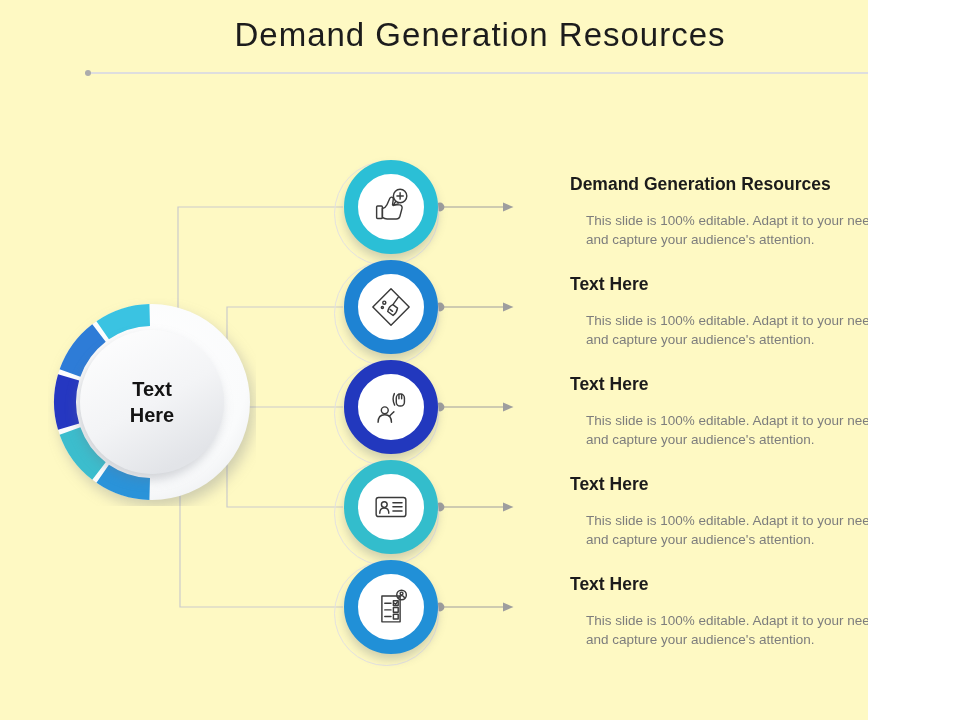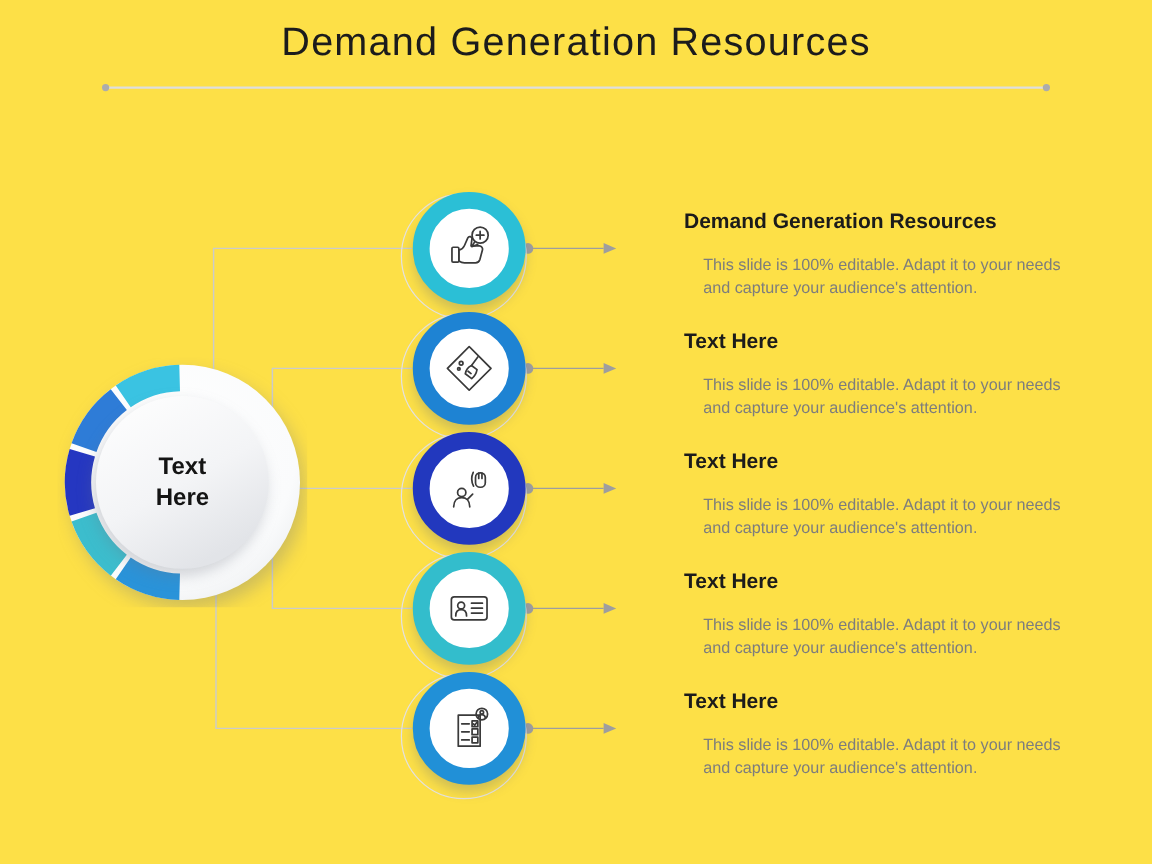--- a/index.html
+++ b/index.html
@@ -1,16 +1,16 @@
 <!DOCTYPE html>
 <html><head>
 <meta charset="utf-8">
 <style>
   html,body{margin:0;padding:0;background:#fff;}
-  .slide{position:relative;width:960px;height:720px;background:#fde047;overflow:hidden;
+  .slide{position:relative;width:868px;height:720px;background:#fef9c3;overflow:hidden;
          font-family:"Liberation Sans",sans-serif;}
 
   
   .title{position:absolute;left:0;top:16px;width:960px;text-align:center;margin:0;
          font-size:33px;font-weight:400;letter-spacing:1px;color:#1c1c1c;}
 
   
   .wires{position:absolute;left:0;top:0;width:960px;height:720px;z-index:1;}
 
   

